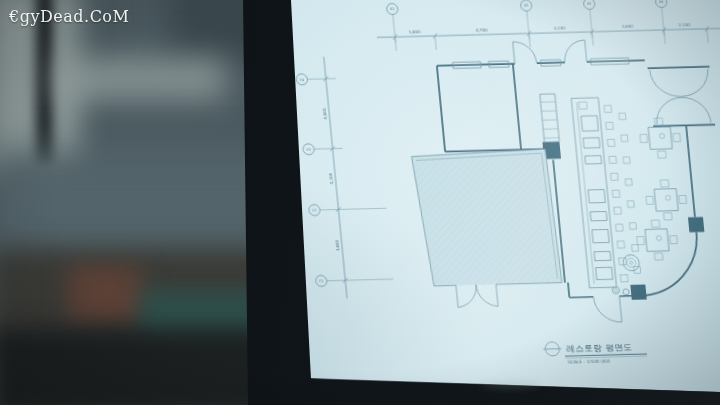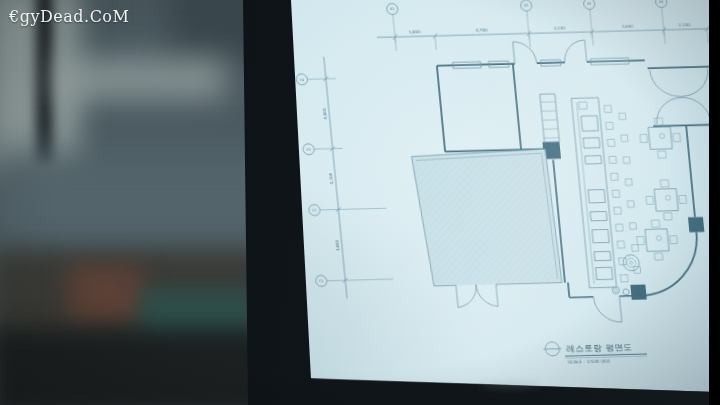--- a/index.html
+++ b/index.html
@@ -1,17 +1,17 @@
 <!DOCTYPE html>
 <html><head>
 <meta charset="utf-8">
 <style>
   html,body{margin:0;padding:0;background:#000;}
   #scene{position:relative;width:709px;height:405px;overflow:hidden;
-         background:#4b5a60;font-family:"DejaVu Sans",sans-serif;}
+         background:#4b5a60;font-family:"DejaVu Sans",sans-serif;padding-left:12px;}
   #scene *{box-sizing:border-box;}
   .blurshape{position:absolute;pointer-events:none;}
   
   .bg-window-light{left:-15px;top:-15px;width:95px;height:190px;background:#8d9a99;filter:blur(14px);}
   .bg-window-frame{left:36px;top:-10px;width:17px;height:175px;background:#20262a;filter:blur(6px);}
   .bg-top-dark{left:170px;top:-20px;width:130px;height:80px;background:#39464b;filter:blur(16px);}
   .bg-light-band{left:55px;top:58px;width:170px;height:42px;background:#97a3a2;opacity:.75;filter:blur(15px);}
   .bg-wall-mid{left:-10px;top:150px;width:300px;height:115px;background:#53646a;filter:blur(18px);}
   .bg-desk{left:-10px;top:248px;width:315px;height:105px;background:#3a3b37;filter:blur(13px);}
   .bg-item-red{left:68px;top:266px;width:75px;height:58px;background:#5c4136;filter:blur(11px);}

